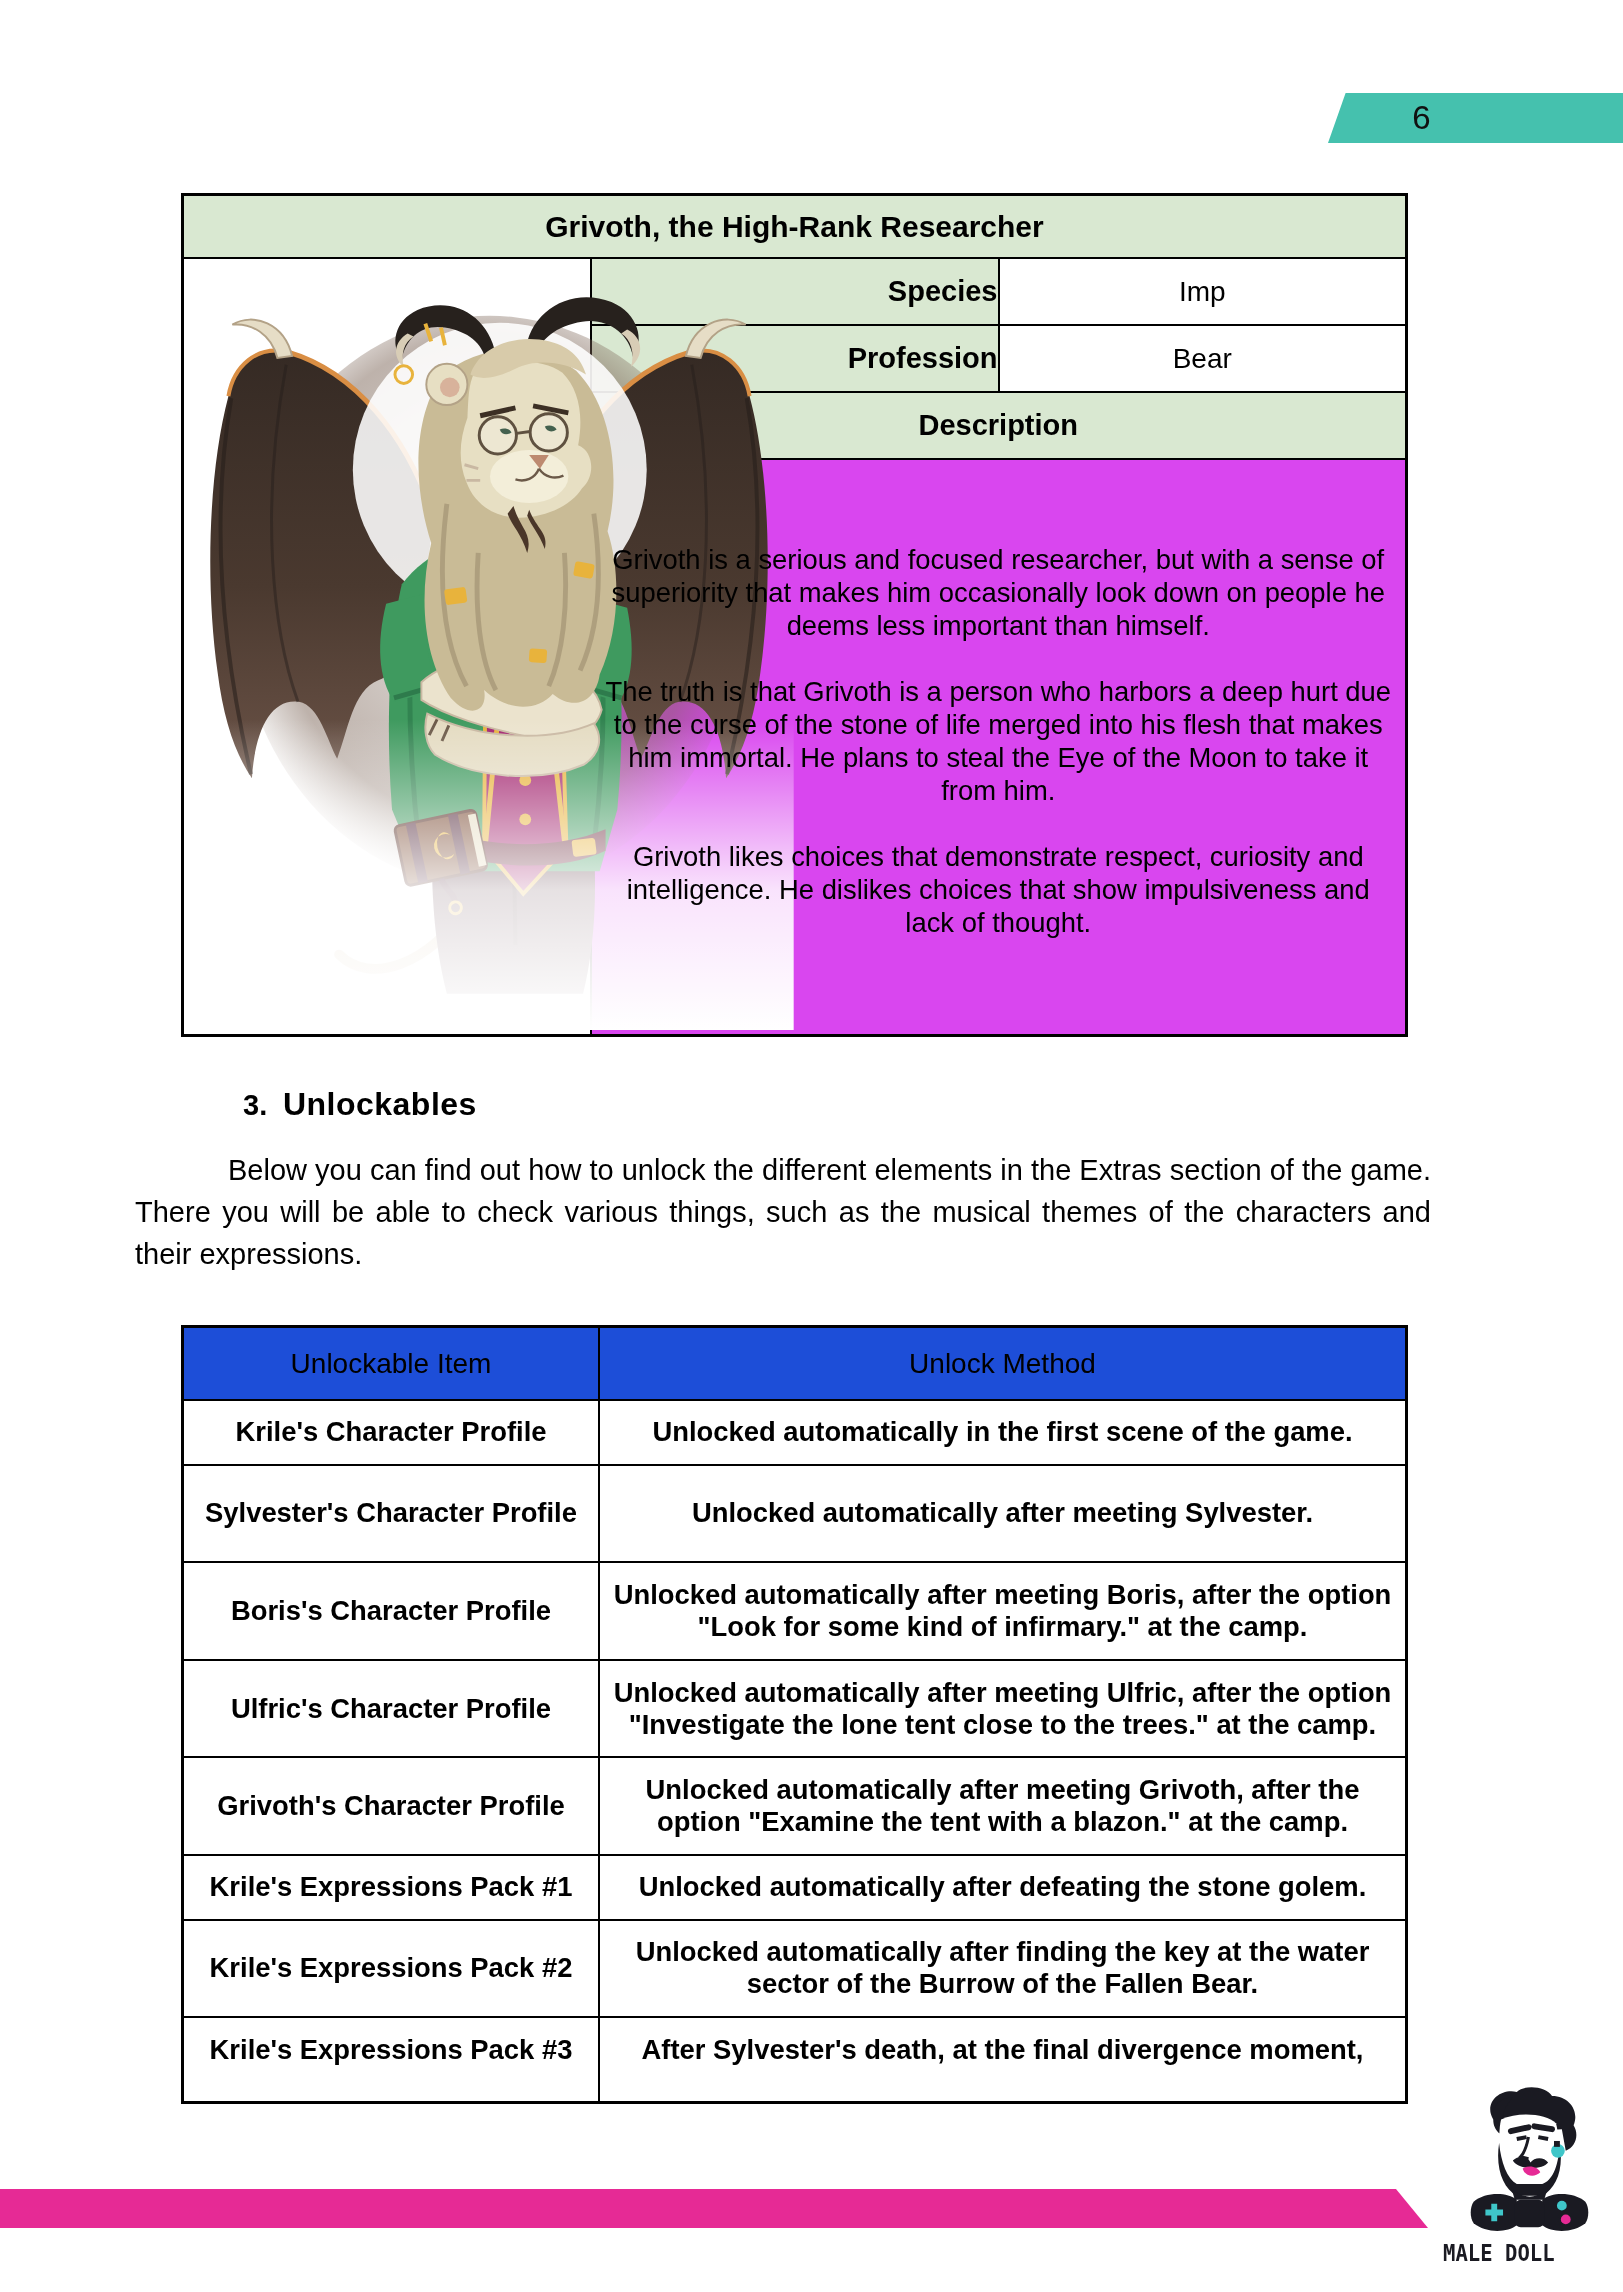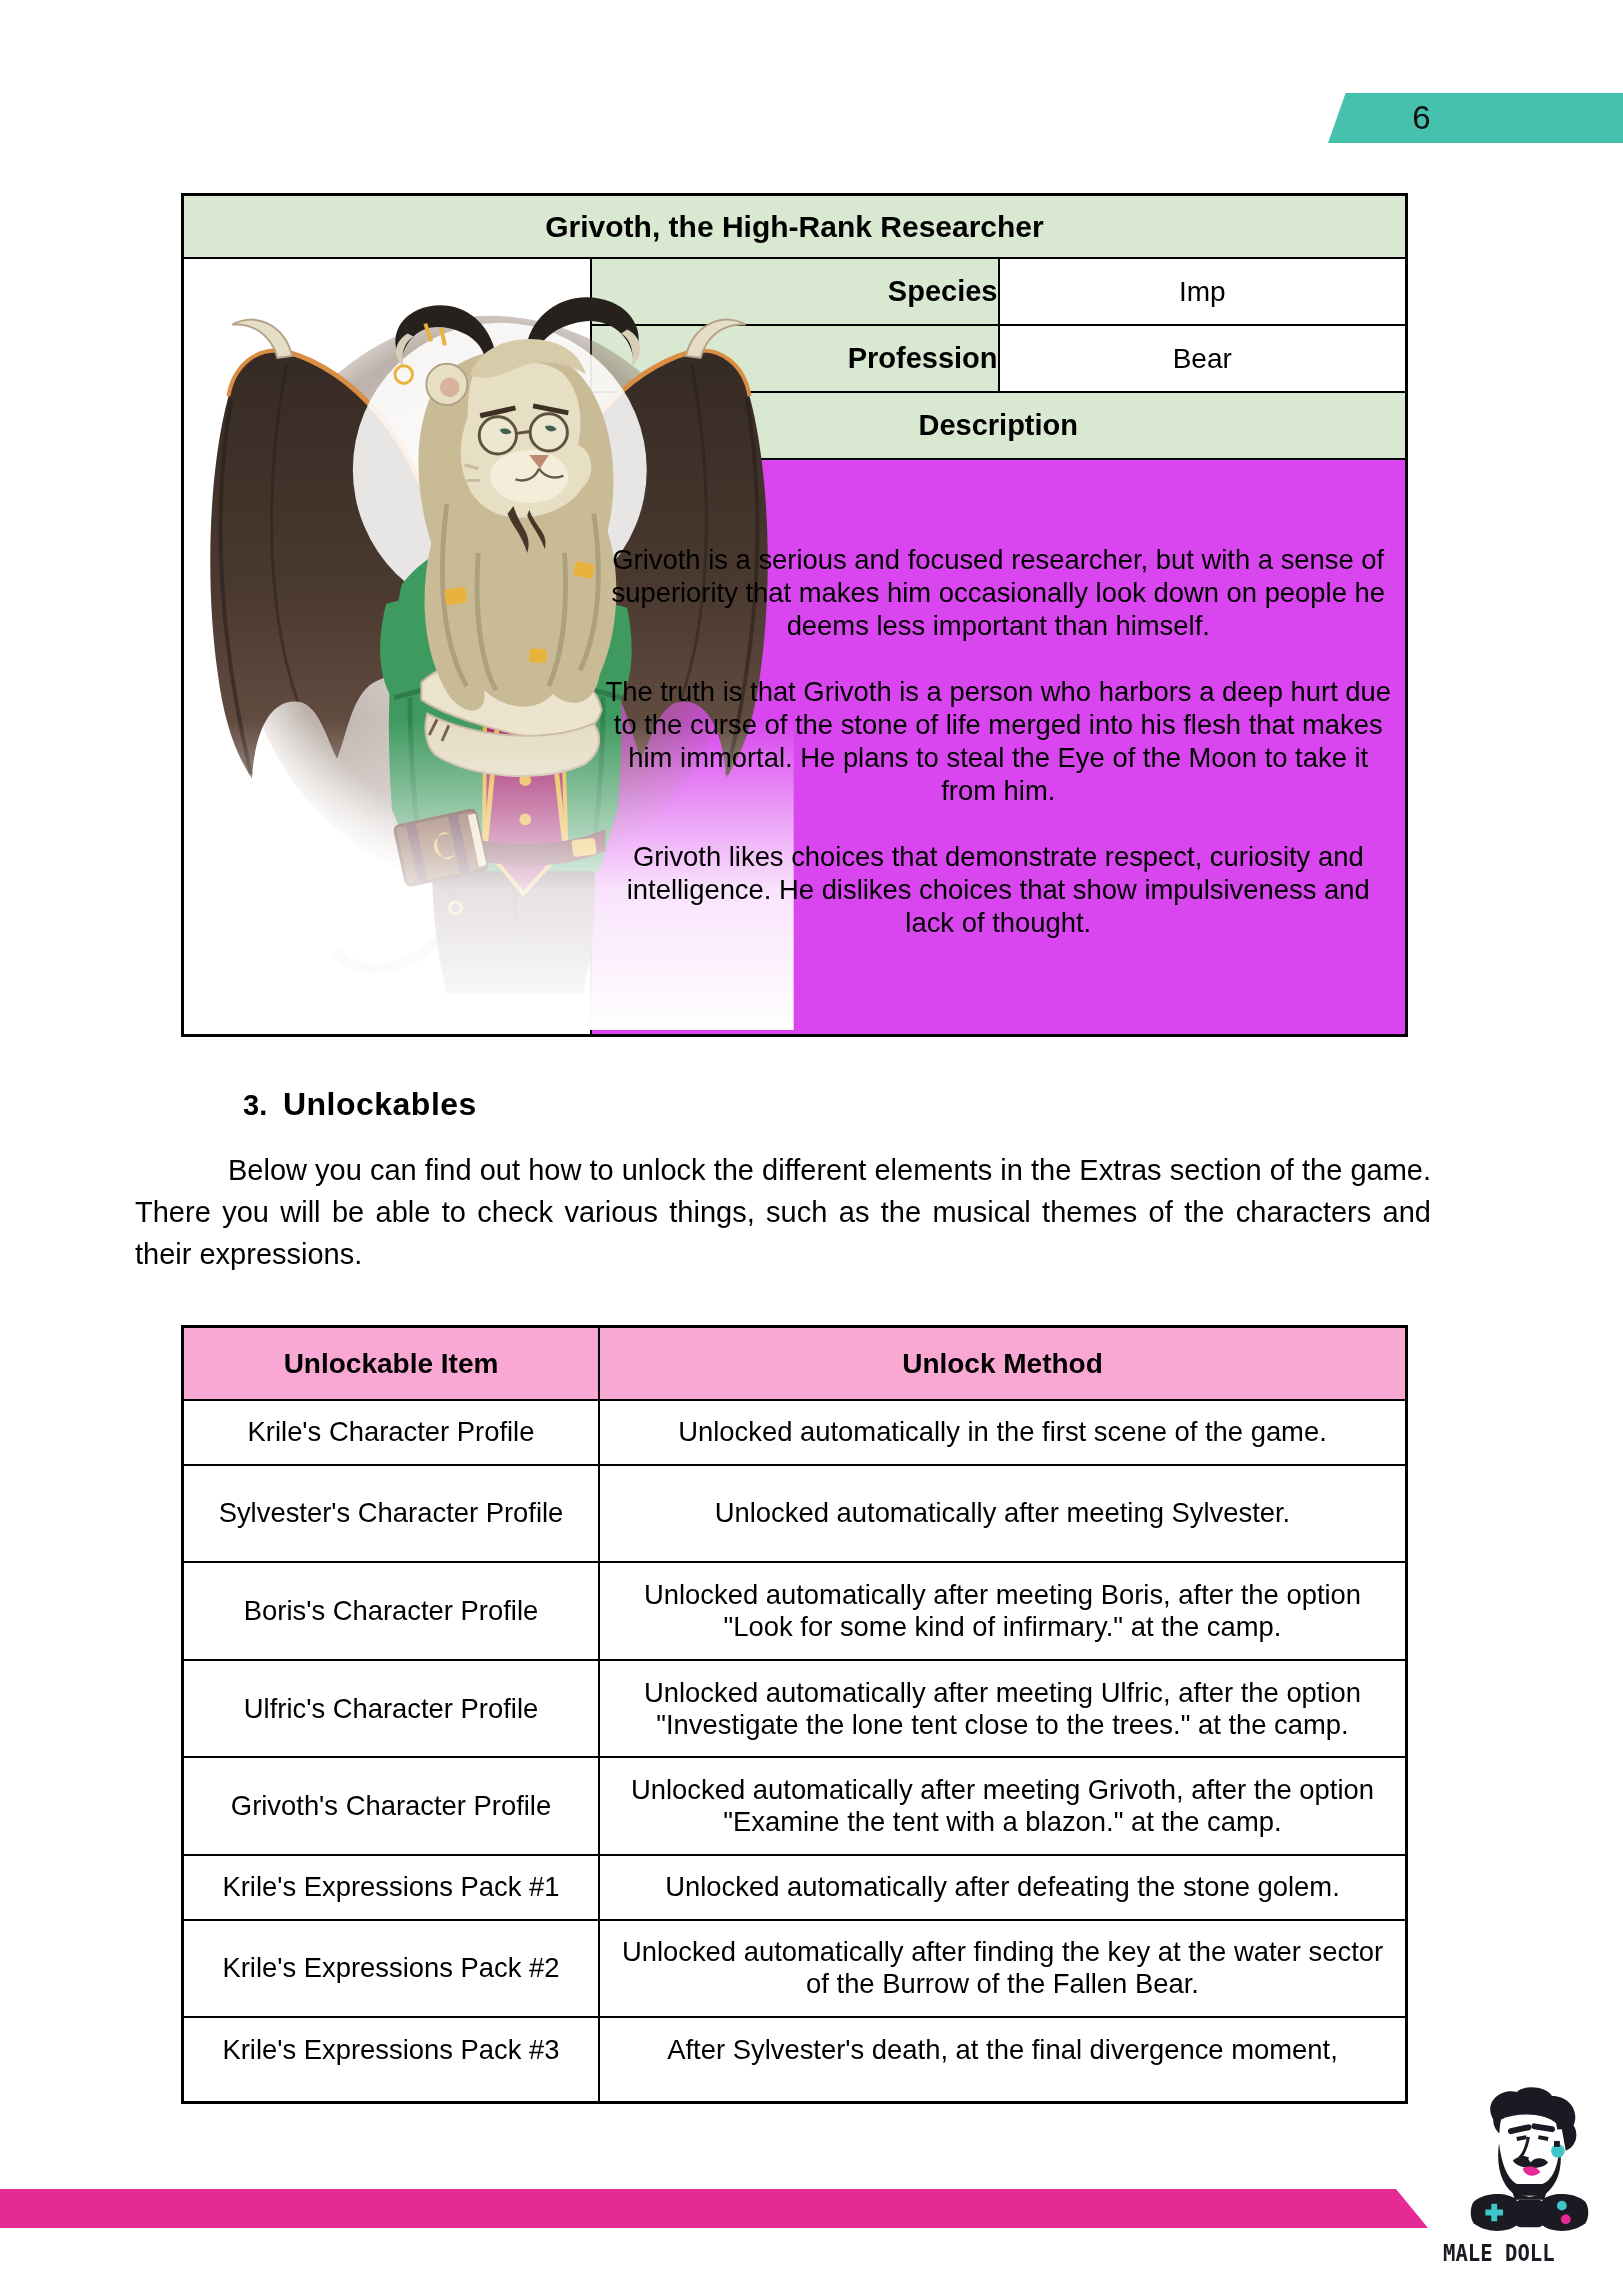--- a/index.html
+++ b/index.html
@@ -28,22 +28,22 @@
 
   
   .sec-head{position:absolute;left:243px;top:1086px;display:flex;align-items:baseline;gap:15.7px;}
   .sec-num{font-weight:bold;font-size:29px;}
   .sec-title{font-weight:bold;font-size:32px;letter-spacing:0.5px;}
   .sec-intro{position:absolute;left:135px;top:1149px;width:1296px;font-size:29px;line-height:42px;
     text-align:justify;text-indent:93px;}
 
   
   .unlock-table{position:absolute;left:181px;top:1325px;width:1227px;border:3.9px solid #000;}
-  .unlock-table th,.unlock-table td{border:2.9px solid #000;}
-  .unlock-table th{background:#f9a8d4;font-weight:bold;font-size:28px;height:69px;text-align:center;}
+  .unlock-table th,.unlock-table td{border:2.9px solid #000;font-weight:bold;}
+  .unlock-table th{background:#1d4ed8;font-weight:normal;font-size:28px;height:69px;text-align:center;}
   .unlock-table td{font-size:27.4px;line-height:32px;text-align:center;vertical-align:middle;padding:9.8px 9.8px;}
   .col-item{width:412px;}
   tr.h1 td{height:43px;}
   tr.h2 td{height:76px;}
   tr.hlast td{height:57px;vertical-align:top;padding-top:15.7px;}
 
   
   .footer-banner{position:absolute;left:0;top:2189px;width:1428px;height:39px;background:#e62a95;
     clip-path:polygon(0 0,calc(100% - 32px) 0,100% 100%,0 100%);}
   .brand{position:absolute;left:1443px;top:2086px;width:173px;height:196px;text-align:left;}

